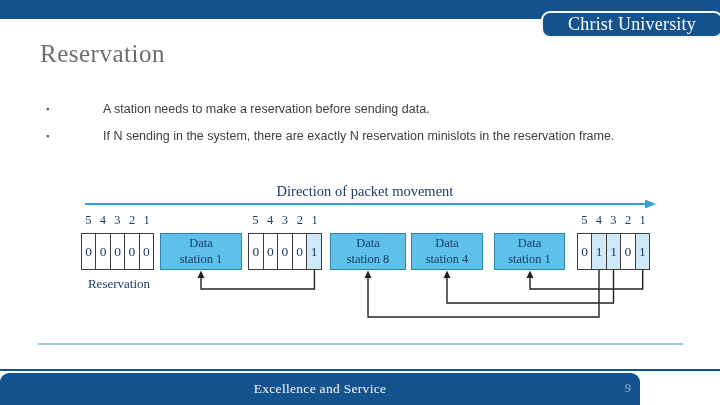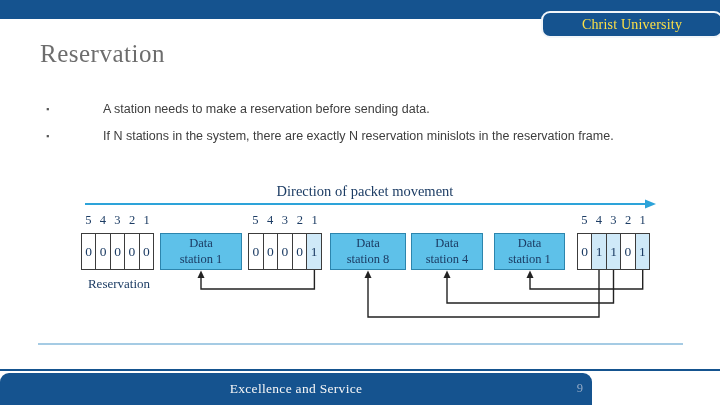--- a/index.html
+++ b/index.html
@@ -5,21 +5,21 @@
   html,body{margin:0;padding:0;}
   body{width:720px;height:405px;position:relative;overflow:hidden;
        background:#ffffff;font-family:"Liberation Serif",serif;}
   .abs{position:absolute;}
 
   
   .top-bar{left:0;top:0;width:720px;height:19px;background:var(--navy);}
   .uni-tab{right:-3px;top:11px;width:178px;height:23px;background:var(--navy);
            border:2px solid #f2f6fa;border-radius:9px;
            display:flex;align-items:center;justify-content:center;}
-  .uni-tab span{color:#fde047;font-size:14px;letter-spacing:.2px;}
+  .uni-tab span{color:#ffffff;font-size:18px;letter-spacing:.2px;}
 
   
   .title{left:40px;top:40px;margin:0;font-weight:normal;
          font-size:25px;color:var(--title_gray);letter-spacing:.5px;}
   .bullet{left:46px;width:640px;display:flex;align-items:flex-start;
           font-family:"Liberation Sans",sans-serif;}
   .bullet .marker{font-size:9px;color:#555;width:32px;flex:0 0 32px;margin-top:2px;}
   .bullet .btext{font-size:12.5px;color:var(--body_text);line-height:1.25;margin-left:25px;}
   .b1{top:102px;} .b2{top:129px;}
 
@@ -45,42 +45,42 @@
   .s1{left:160px;width:82px;} .s4{left:330px;width:76px;}
   .s3{left:411px;width:72px;} .s1b{left:494px;width:71px;}
 
   .res-frame-label{left:76px;top:276px;width:86px;text-align:center;
                    font-size:13px;line-height:1.2;color:var(--diagram_text);}
   .res-frame-label span{display:block;}
 
   
   .divider{left:38px;top:343px;width:645px;height:2px;background:var(--divider);}
   .footer-line{left:0;top:369px;width:720px;height:2px;background:var(--navy);}
-  .footer{left:0;top:373px;width:592px;height:32px;background:var(--navy);
+  .footer{left:0;top:373px;width:640px;height:32px;background:var(--navy);
           border-radius:9px 9px 0 0;display:flex;align-items:center;justify-content:center;}
   .footer .motto{color:#f7f7f7;font-size:13.5px;letter-spacing:.3px;}
   .footer .pagenum{position:absolute;right:9px;top:8px;color:var(--page_number);font-size:12.5px;}
 </style>
 </head>
 <body>
 
 <div class="abs top-bar"></div>
 <div class="abs uni-tab">
   <span>Christ University</span>
 </div>
 
 <h1 class="abs title">Reservation</h1>
 
 <div class="abs bullet b1">
   <span class="marker">▪</span>
   <span class="btext">A station needs to make a reservation before sending data.</span>
 </div>
 <div class="abs bullet b2">
   <span class="marker">▪</span>
-  <span class="btext">If N stations in the system, there are exactly N reservation minislots in the reservation frame.</span>
+  <span class="btext">If N sending in the system, there are exactly N reservation minislots in the reservation frame.</span>
 </div>
 
 <div class="abs diagram">
 
   <div class="abs direction-label">Direction of packet movement</div>
 
   <svg class="abs arrows" viewBox="0 0 580 130" xmlns="http://www.w3.org/2000/svg">
     <line x1="5" y1="6" x2="566" y2="6" stroke="#2da3d9" stroke-width="2"></line>
     <polygon points="565,1.5 565,10.5 576,6" fill="#2da3d9"></polygon>
 

